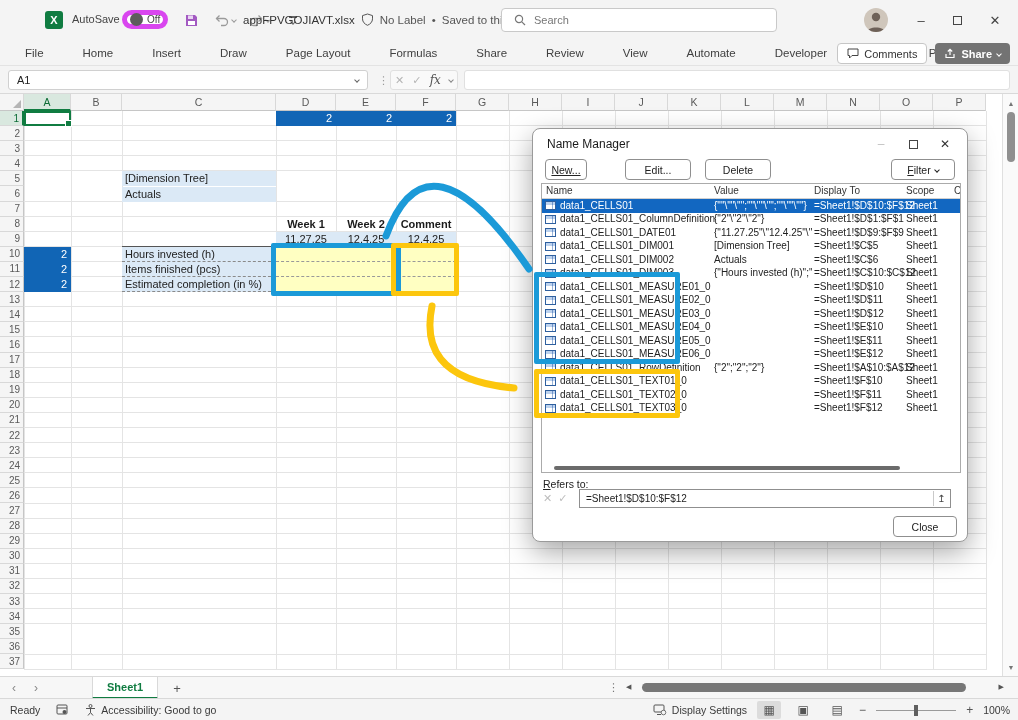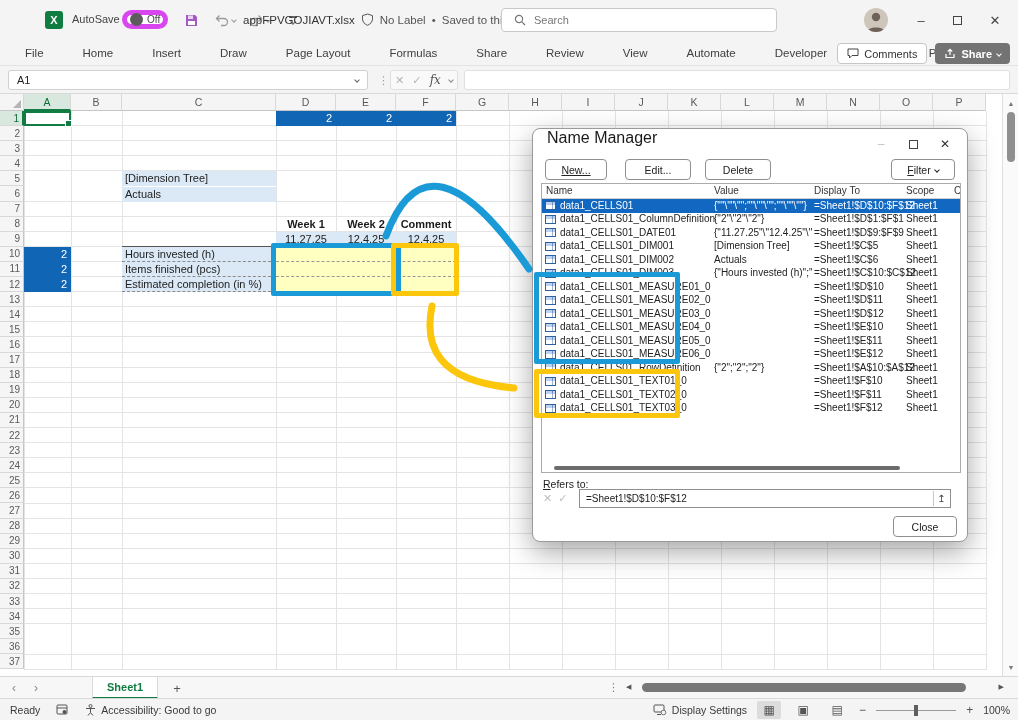--- a/index.html
+++ b/index.html
@@ -108,21 +108,21 @@
   .vsb { position:absolute; left:1002px; top:94px; width:16px; height:582px; background:#fafafa;
          border-left:1px solid #e0e0e0; }
   .vsb .arr { position:absolute; left:0; width:16px; height:14px; color:#777; font-size:7px;
               display:flex; align-items:center; justify-content:center; }
   .vsb-thumb { position:absolute; left:4px; top:18px; width:8px; height:50px; background:#8f8f8f; border-radius:4px; }
 
   
   .dialog { position:absolute; left:532px; top:128px; width:436px; height:414px; background:#fff;
             border:1px solid #9a9a9a; border-radius:8px; box-shadow:0 10px 28px rgba(0,0,0,.35);
             z-index:10; }
-  .dlg-title { position:absolute; left:14px; top:0; font-size:16px; color:#1a1a1a; }
+  .dlg-title { position:absolute; left:14px; top:8px; font-size:12px; color:#1a1a1a; }
   .dlg-btns { position:absolute; right:6px; top:4px; display:flex; }
   .dlg-winbtn { width:32px; height:22px; display:flex; align-items:center; justify-content:center;
                 color:#333; font-size:12px; }
   .dlg-winbtn.dis { color:#c0c0c0; }
   .dlg-toolbar { position:absolute; left:0; top:30px; width:100%; height:22px; }
   .dlg-btn { position:absolute; top:0; height:21px; border:1px solid #8f8f8f; border-radius:4px;
              background:#fff; font-size:10.5px; color:#222; display:flex; align-items:center;
              justify-content:center; gap:4px; }
   .accel::first-letter { text-decoration:underline; }
   .nm-list { position:absolute; left:8px; top:54px; width:420px; height:290px; border:1px solid #ababab;
@@ -417,21 +417,21 @@
   <div class="dialog">
     <div class="dlg-title">Name Manager</div>
     <div class="dlg-btns">
       <div class="dlg-winbtn dis">–</div>
       <div class="dlg-winbtn">
           <span class="maxglyph"></span>
         </div>
       <div class="dlg-winbtn">✕</div>
     </div>
     <div class="dlg-toolbar">
-      <div class="dlg-btn accel" style="left:12px; width:62px;text-decoration:underline;">New...</div>
+      <div class="dlg-btn accel" style="left:12px; width:42px;text-decoration:underline;">New...</div>
       <div class="dlg-btn accel" style="left:92px; width:66px;">Edit...</div>
       <div class="dlg-btn accel" style="left:172px; width:66px;">Delete</div>
       <div class="dlg-btn" style="left:358px; width:64px;text-align:center;">
         <span class="accel">Filter</span>
           <span class="chev chev-sm"></span>
       </div>
     </div>
     <div class="nm-list">
       <div class="nm-head">
         <span style="left:4px;">Name</span>

